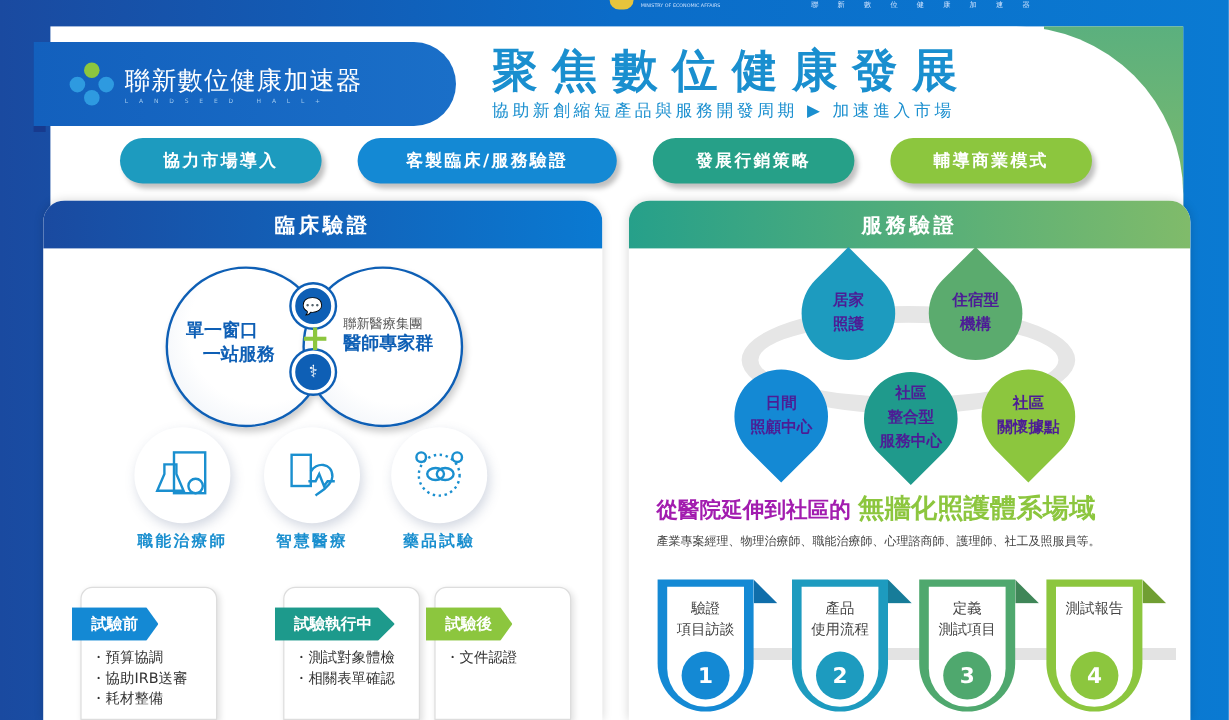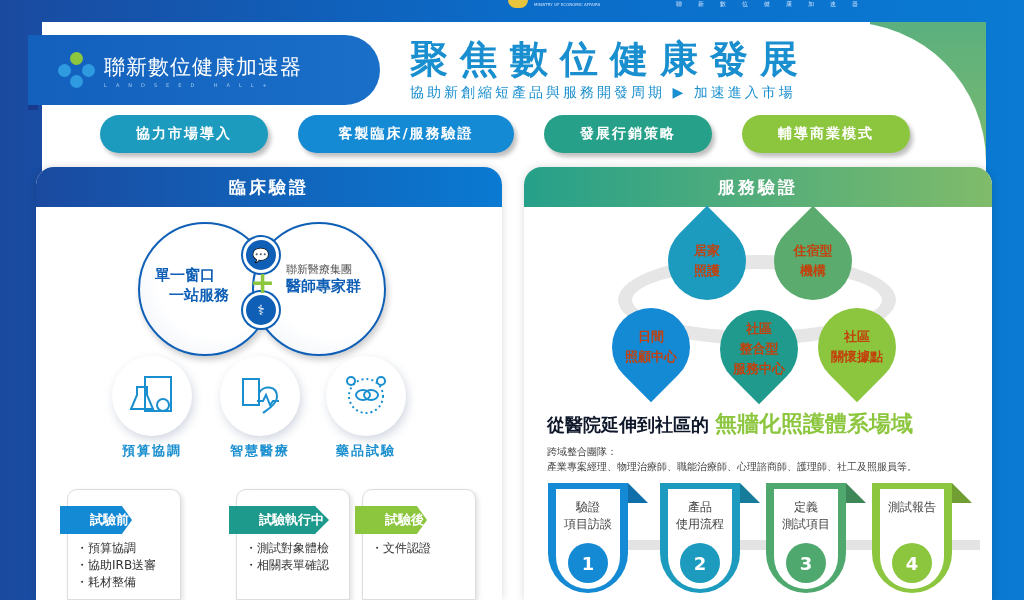--- a/index.html
+++ b/index.html
@@ -24,29 +24,29 @@
 .pills{position:absolute;left:100px;top:115px;display:flex;gap:30px}
 .pill{height:38px;border-radius:19px;color:#fff;font-size:14px;font-weight:bold;display:flex;align-items:center;justify-content:center;letter-spacing:2px;box-shadow:3px 4px 4px rgba(0,0,0,.25)}
 .panel{position:absolute;top:167px;height:433px;background:#fff;border-radius:18px 18px 0 0;box-shadow:0 0 8px rgba(0,0,0,.15);overflow:hidden}
 .panel .hdr{height:40px;color:#fff;font-size:17px;font-weight:bold;display:flex;align-items:center;justify-content:center;letter-spacing:3px}
 .panel-l{left:36px;width:466px}
 .panel-r{left:524px;width:468px}
 .circ{position:absolute;width:134px;height:134px;border-radius:50%;border:2px solid #0e5fb5;background:radial-gradient(circle at 60% 40%,#fff 55%,#e8eef6);box-shadow:2px 4px 6px rgba(0,0,0,.2)}
 .mini{position:absolute;width:36px;height:36px;border-radius:50%;background:#0e5fb5;border:3px solid #fff;box-shadow:0 0 0 2px #0e5fb5;color:#fff;font-size:14px;display:flex;align-items:center;justify-content:center}
 .iconc{position:absolute;width:80px;height:80px;border-radius:50%;background:#fff;box-shadow:2px 4px 10px rgba(80,100,140,.25);display:flex;align-items:center;justify-content:center}
 .stage{position:absolute;top:489px;width:114px;height:111px;background:#fff;border:1px solid #ddd;border-radius:10px 10px 0 0;box-shadow:2px 2px 5px rgba(0,0,0,.12)}
-.stage .tag{position:absolute;left:-8px;top:16px;height:28px;color:#fff;font-size:13px;font-weight:bold;display:flex;align-items:center;padding-left:30px;clip-path:polygon(0 0,86% 0,100% 50%,86% 100%,0 100%)}
+.stage .tag{position:absolute;left:-8px;top:16px;height:28px;color:#fff;font-size:13px;font-weight:bold;display:flex;align-items:center;padding-left:16px;clip-path:polygon(0 0,86% 0,100% 50%,86% 100%,0 100%)}
 .stage ul{list-style:none;position:absolute;left:8px;top:50px;font-size:12px;color:#333;line-height:17px}
-.drop{position:absolute;width:78px;height:78px;color:#c2410c;font-size:13px;font-weight:bold;display:flex;align-items:center;justify-content:center;text-align:center;line-height:20px}
+.drop{position:absolute;width:78px;height:78px;color:#4c1d95;font-size:13px;font-weight:bold;display:flex;align-items:center;justify-content:center;text-align:center;line-height:20px}
 .drop .bg{position:absolute;inset:0;border-radius:50% 50% 50% 0;transform:rotate(-45deg)}
 .drop .bg.dn{border-radius:50% 0 50% 50%}
 .drop span{position:relative}
 .ring{position:absolute;left:618px;top:255px;width:278px;height:90px;border:14px solid #e6e6e6;border-radius:50%}
 .slogan{position:absolute;left:547px;top:409px;font-weight:bold}
-.slogan .a{font-size:18px;color:#0f172a}
+.slogan .a{font-size:18px;color:#a21caf}
 .slogan .b{font-size:22px;color:#8cc63e;margin-left:6px}
 .team{position:absolute;left:547px;top:444px;font-size:10px;color:#444;line-height:15px}
 .step{position:absolute;top:483px;width:59px;height:110px}
 .step .body{position:absolute;left:0;top:0;width:80px;height:110px;border-radius:0 0 40px 40px}
 .step .inner{position:absolute;left:8px;top:6px;width:64px;height:100px;background:#fff;border-radius:0 0 32px 32px;text-align:center;font-size:12px;color:#444;padding-top:10px;line-height:17px}
 .step .num{position:absolute;left:20px;top:60px;width:40px;height:40px;border-radius:50%;color:#fff;font-size:18px;font-weight:bold;display:flex;align-items:center;justify-content:center}
 .step .flag{position:absolute;left:80px;top:0;width:20px;height:20px;clip-path:polygon(0 0,100% 100%,0 100%)}
 .bar{position:absolute;left:560px;top:540px;width:420px;height:10px;background:#e3e3e3}
 </style>
 </head>
@@ -133,21 +133,21 @@
 <div class="iconc" style="left:326px;top:356px">
     <svg width="46" height="46" fill="none" stroke="#1a8fcf" stroke-width="2">
       <circle cx="23" cy="23" r="17" stroke-dasharray="2 3"></circle>
       <ellipse cx="20" cy="22" rx="7" ry="5"></ellipse>
       <ellipse cx="28" cy="22" rx="7" ry="5"></ellipse>
       <circle cx="8" cy="8" r="4"></circle>
       <circle cx="38" cy="8" r="4"></circle>
     </svg>
   </div>
 <div id="iconlabels">
-    <div style="position: absolute; left: 106px; top: 442px; width: 92px; text-align: center; font-size: 13px; font-weight: bold; color: rgb(26, 143, 207); letter-spacing: 2px;">預算協調</div>
+    <div style="position: absolute; left: 106px; top: 442px; width: 92px; text-align: center; font-size: 13px; font-weight: bold; color: rgb(26, 143, 207); letter-spacing: 2px;">職能治療師</div>
     <div style="position: absolute; left: 214px; top: 442px; width: 92px; text-align: center; font-size: 13px; font-weight: bold; color: rgb(26, 143, 207); letter-spacing: 2px;">智慧醫療</div>
     <div style="position: absolute; left: 320px; top: 442px; width: 92px; text-align: center; font-size: 13px; font-weight: bold; color: rgb(26, 143, 207); letter-spacing: 2px;">藥品試驗</div>
   </div>
 
 <div id="stages">
     <div class="stage" style="left: 67px;">
       <div class="tag" style="background: rgb(20, 137, 212); width: 72px;">試驗前</div>
       <ul>
         <li>・預算協調</li>
         <li>・協助IRB送審</li>
@@ -190,21 +190,20 @@
       <div class="bg" style="background: rgb(31, 154, 140);"></div>
       <span>社區<br>整合型<br>服務中心</span>
     </div>
     <div class="drop" style="left: 818px; top: 308px;">
       <div class="bg" style="background: rgb(140, 198, 62);"></div>
       <span>社區<br>關懷據點</span>
     </div>
   </div>
 <div class="slogan"><span class="a">從醫院延伸到社區的</span><span class="b">無牆化照護體系場域</span></div>
 <div class="team">
-    <div>跨域整合團隊：</div>
     <div>產業專案經理、物理治療師、職能治療師、心理諮商師、護理師、社工及照服員等。</div>
   </div>
 <div class="bar"></div>
 <div id="steps">
     <div class="step" style="left: 548px;">
       <div class="body" style="background: rgb(20, 137, 212);"></div>
       <div class="flag" style="background: rgb(20, 137, 212); filter: brightness(0.8);"></div>
       <div class="inner">驗證<br>項目訪談</div>
       <div class="num" style="background: rgb(20, 137, 212);">1</div>
     </div>

